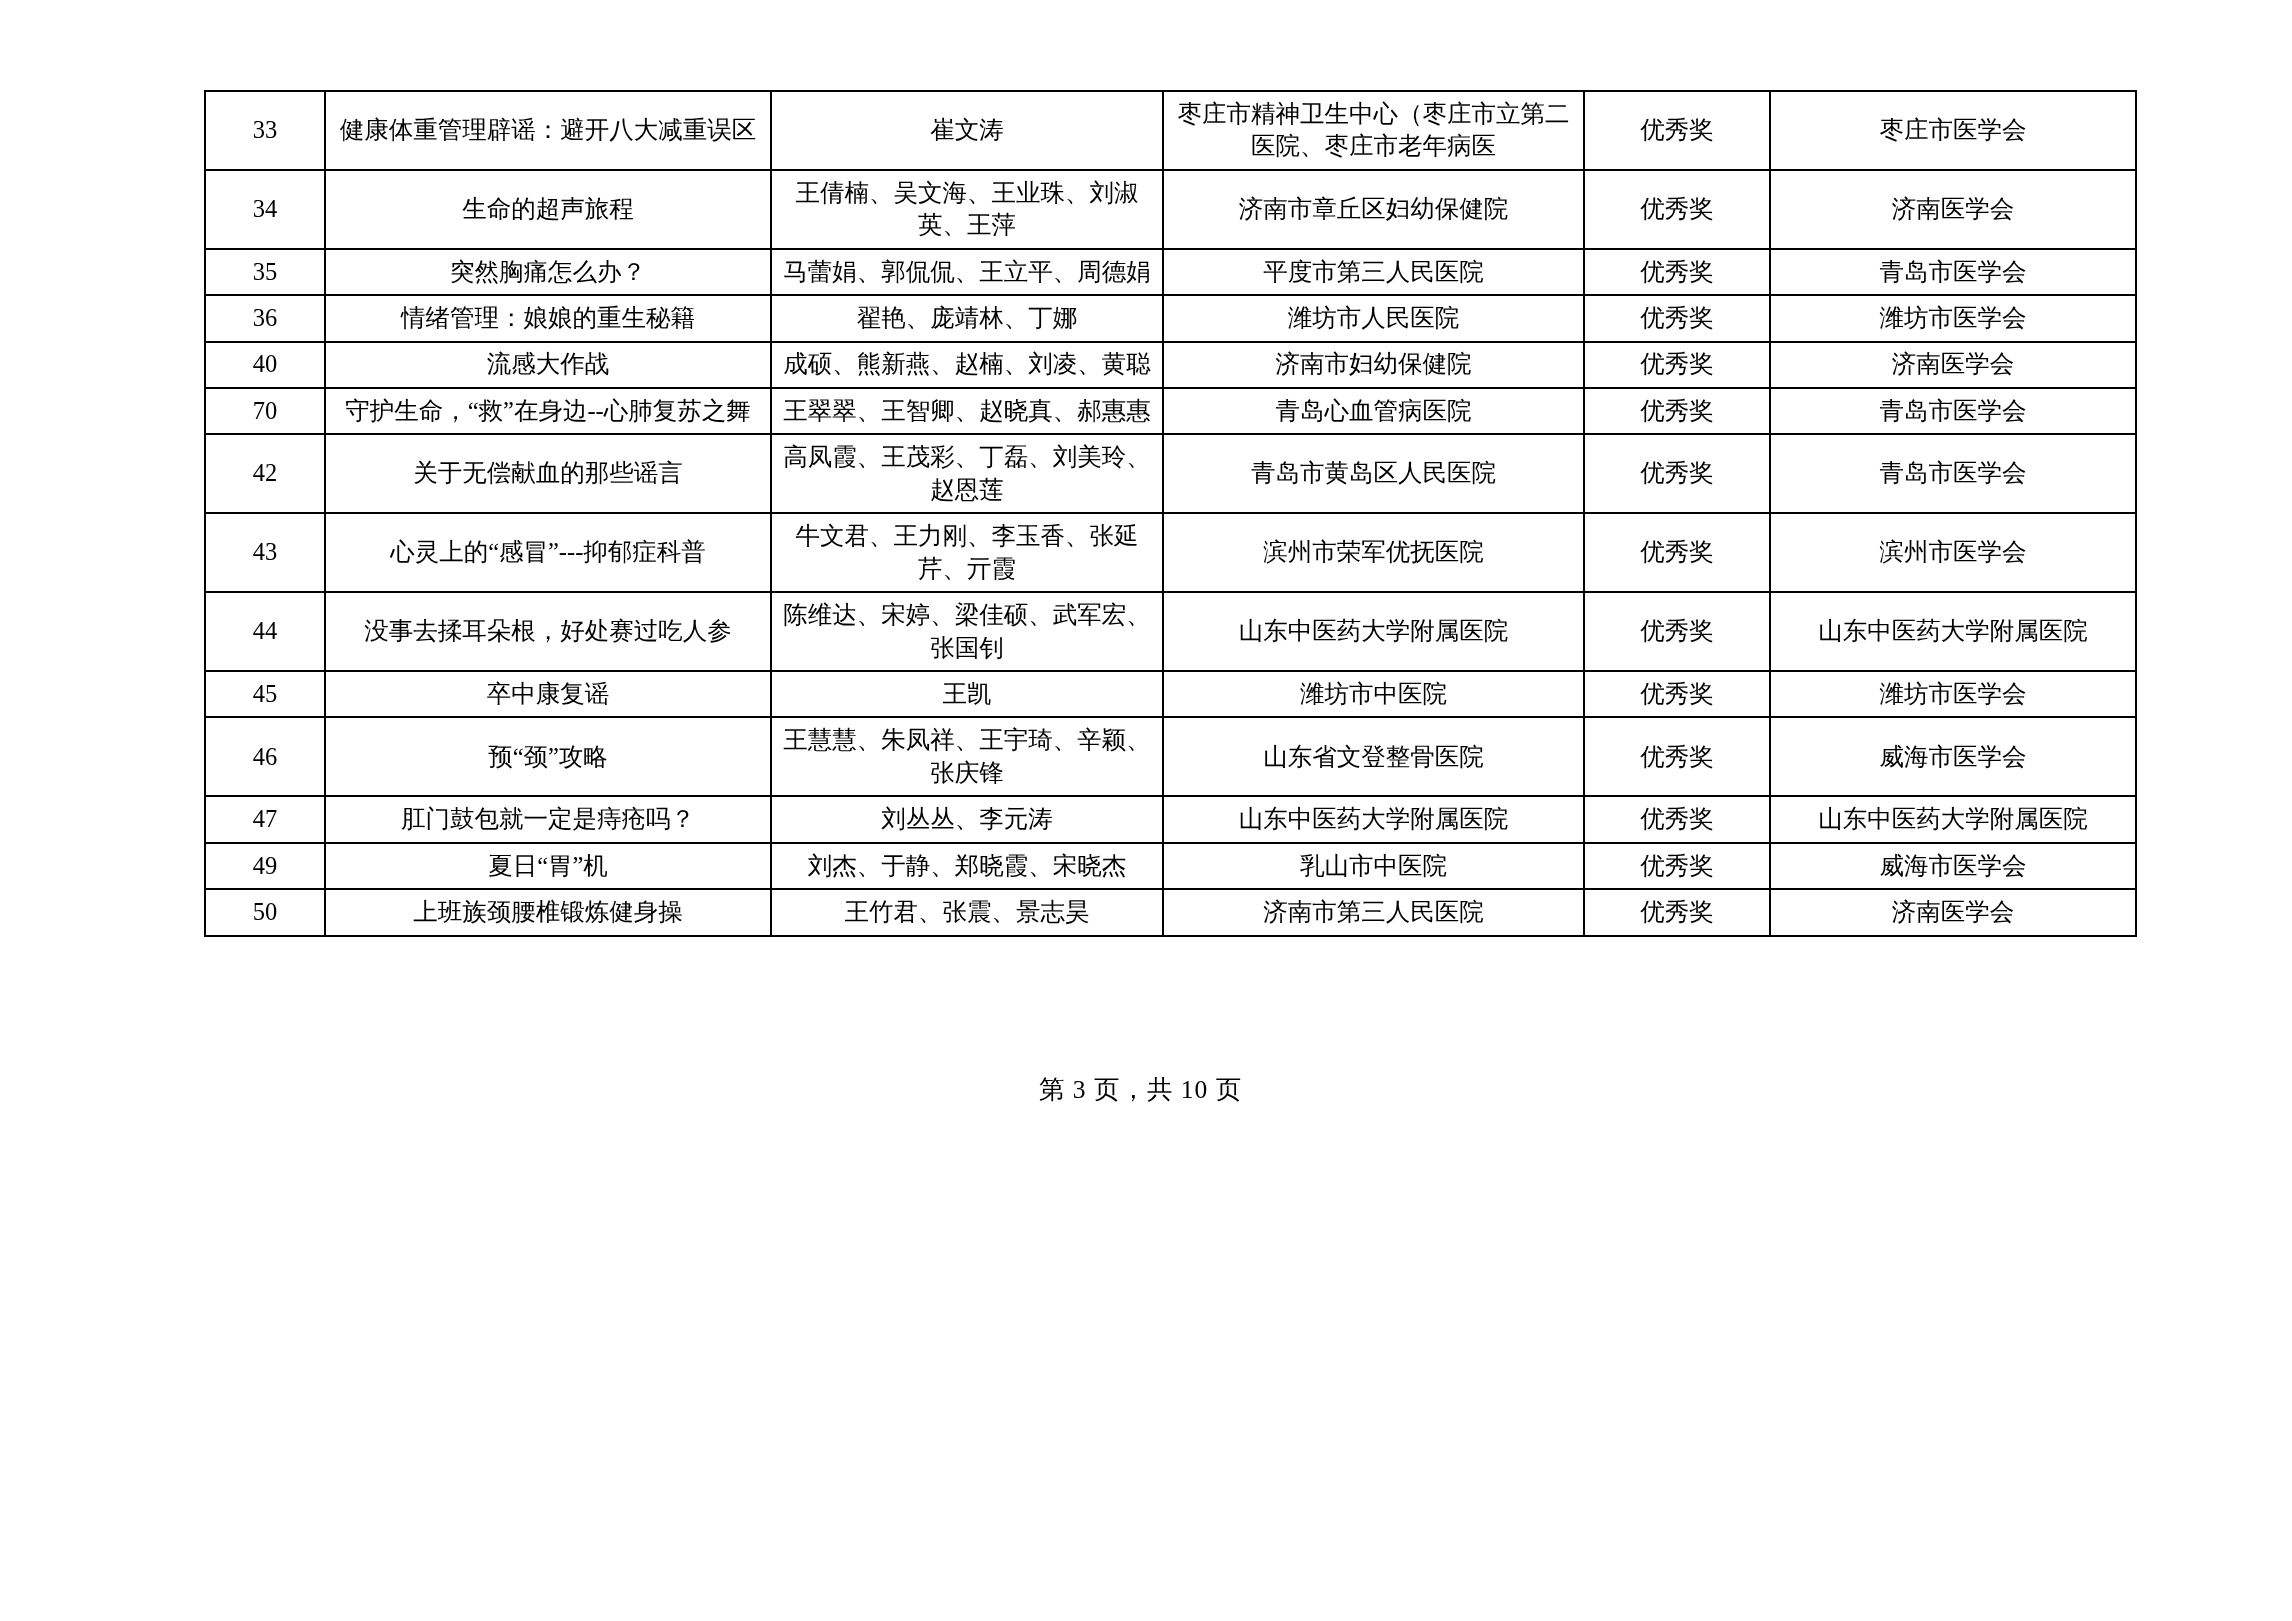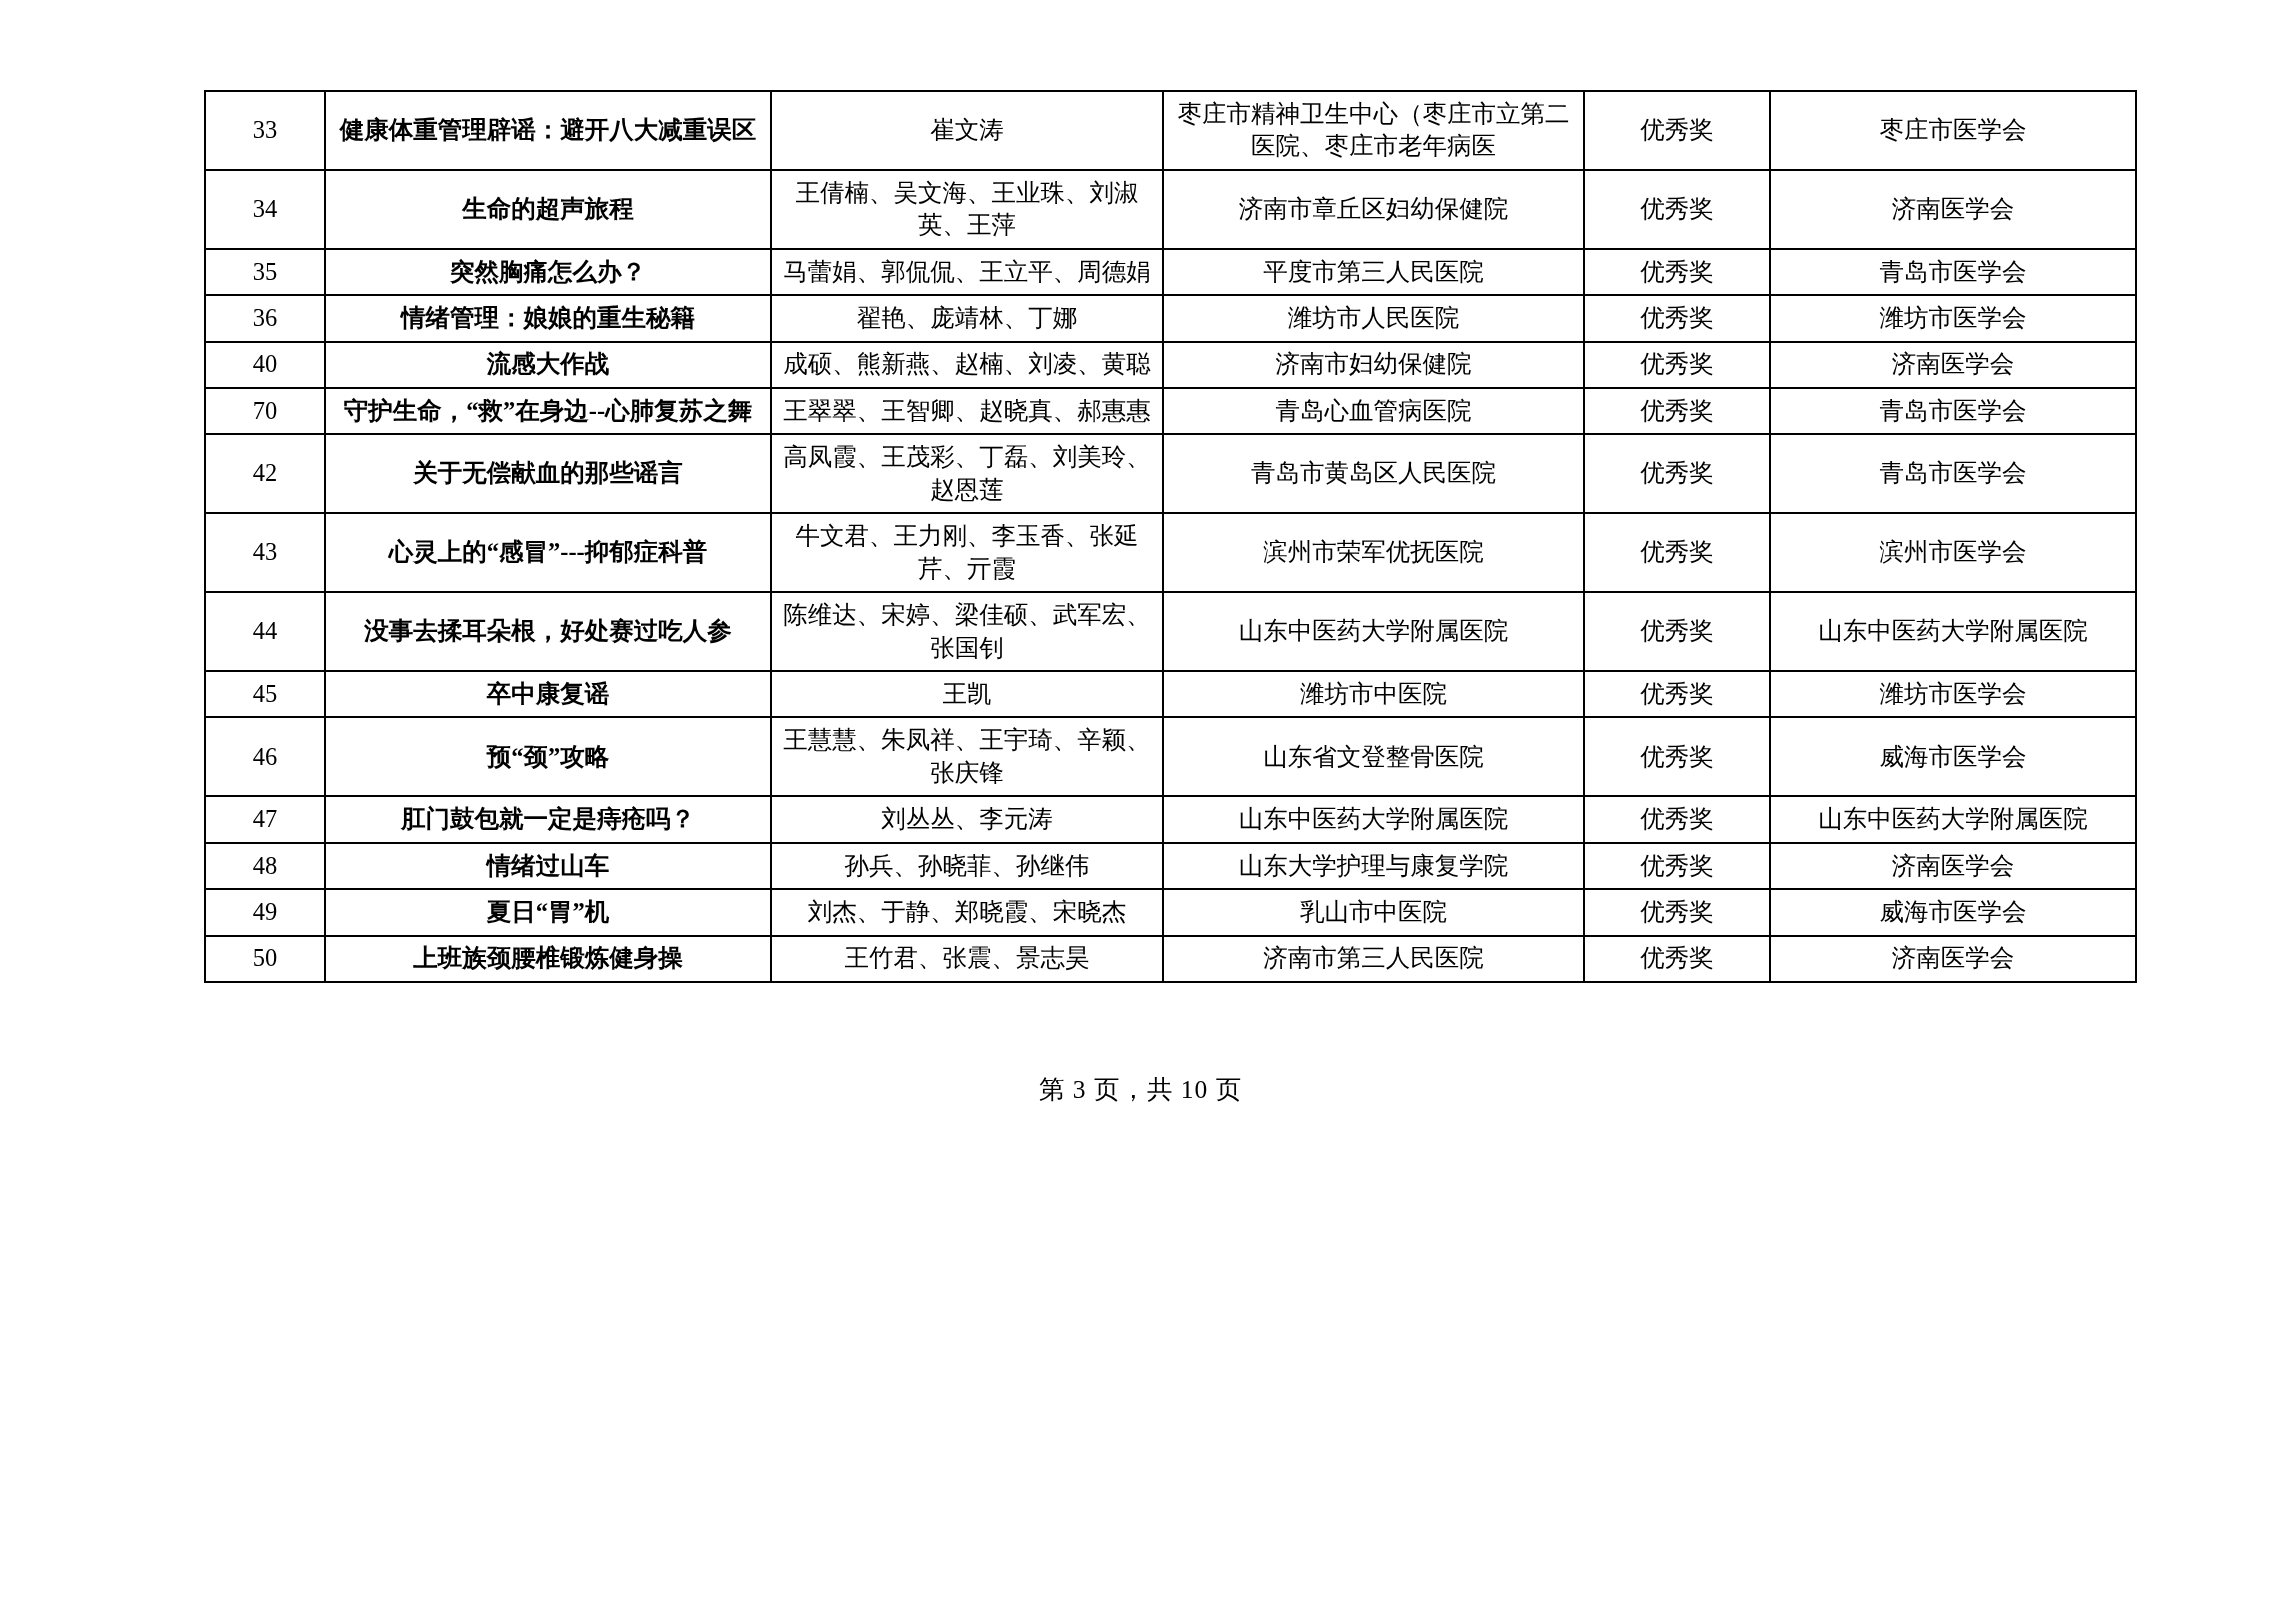--- a/index.html
+++ b/index.html
@@ -37,21 +37,21 @@
     word-wrap: break-word;
   }
   col.c-no     { width: 120px; }
   col.c-title  { width: 446px; }
   col.c-author { width: 392px; }
   col.c-org    { width: 421px; }
   col.c-award  { width: 186px; }
   col.c-rec    { width: 366px; }
 
   .cell-no { font-size: 25.5px; }
-  .cell-title { font-size: 24.5px; font-weight: bold; }
+  .cell-title { font-size: 24.5px; }
   .cell-author { font-size: 24.5px; }
   .cell-org { font-size: 24.5px; }
   .cell-award { font-size: 24.5px; }
   .cell-rec { font-size: 24.5px; }
 
   .footer {
     position: absolute;
     left: 0;
     right: 12px;
     bottom: 71px;
@@ -166,28 +166,20 @@
       </tr>
       <tr>
         <td class="cell-no">47</td>
         <td class="cell-title">肛门鼓包就一定是痔疮吗？</td>
         <td class="cell-author">刘丛丛、李元涛</td>
         <td class="cell-org">山东中医药大学附属医院</td>
         <td class="cell-award">优秀奖</td>
         <td class="cell-rec">山东中医药大学附属医院</td>
       </tr>
       <tr>
-        <td class="cell-no">48</td>
-        <td class="cell-title">情绪过山车</td>
-        <td class="cell-author">孙兵、孙晓菲、孙继伟</td>
-        <td class="cell-org">山东大学护理与康复学院</td>
-        <td class="cell-award">优秀奖</td>
-        <td class="cell-rec">济南医学会</td>
-      </tr>
-      <tr>
         <td class="cell-no">49</td>
         <td class="cell-title">夏日“胃”机</td>
         <td class="cell-author">刘杰、于静、郑晓霞、宋晓杰</td>
         <td class="cell-org">乳山市中医院</td>
         <td class="cell-award">优秀奖</td>
         <td class="cell-rec">威海市医学会</td>
       </tr>
       <tr>
         <td class="cell-no">50</td>
         <td class="cell-title">上班族颈腰椎锻炼健身操</td>

